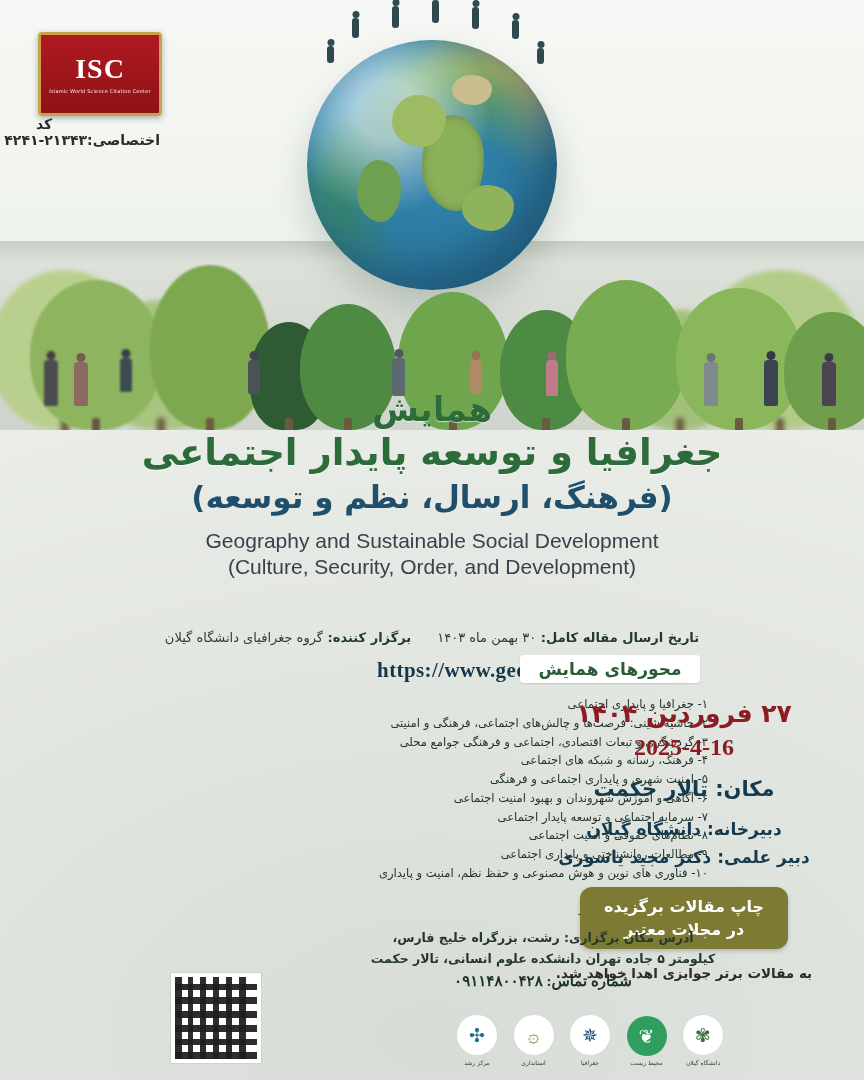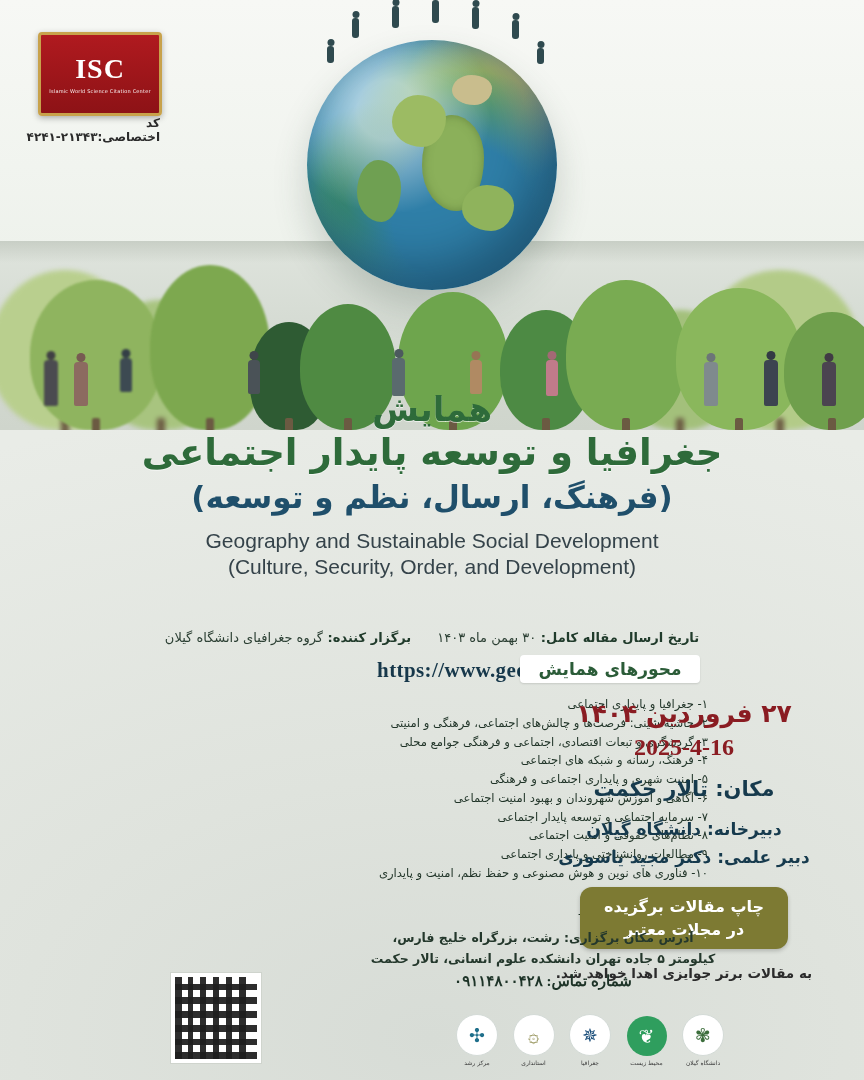--- a/index.html
+++ b/index.html
@@ -76,22 +76,22 @@
     background:linear-gradient(180deg,#b01a1f,#8d1216);
     border:3px solid #c8a24b;border-radius:4px;
     box-shadow:0 2px 6px rgba(0,0,0,.3);
     display:flex;flex-direction:column;align-items:center;justify-content:center;
     color:#fff;
   }
   .isc .big{font-size:28px;font-weight:bold;letter-spacing:1px;line-height:1;
     font-family:"Liberation Serif","DejaVu Serif",serif;}
   .isc .sub{font-size:5px;margin-top:5px;letter-spacing:.2px;opacity:.95;direction:ltr;}
   .isc-code{
-    position:absolute;left:36px;top:116px;width:124px;text-align:right;
-    font-size:12px;color:#2b2b2b;font-weight:bold;direction:rtl;
+    position:absolute;left:36px;top:116px;width:124px;text-align:left;
+    font-size:14px;color:#2b2b2b;font-weight:bold;direction:rtl;
   }
 
   
   .titles{position:absolute;right:0;left:0;top:392px;text-align:center;}
   .t-hamayesh{
     font-size:34px;font-weight:bold;color:#2e6b3a;line-height:1;
     margin-bottom:6px;letter-spacing:-1px;
     text-shadow:0 1px 0 rgba(255,255,255,.6);
   }
   .t-main{

